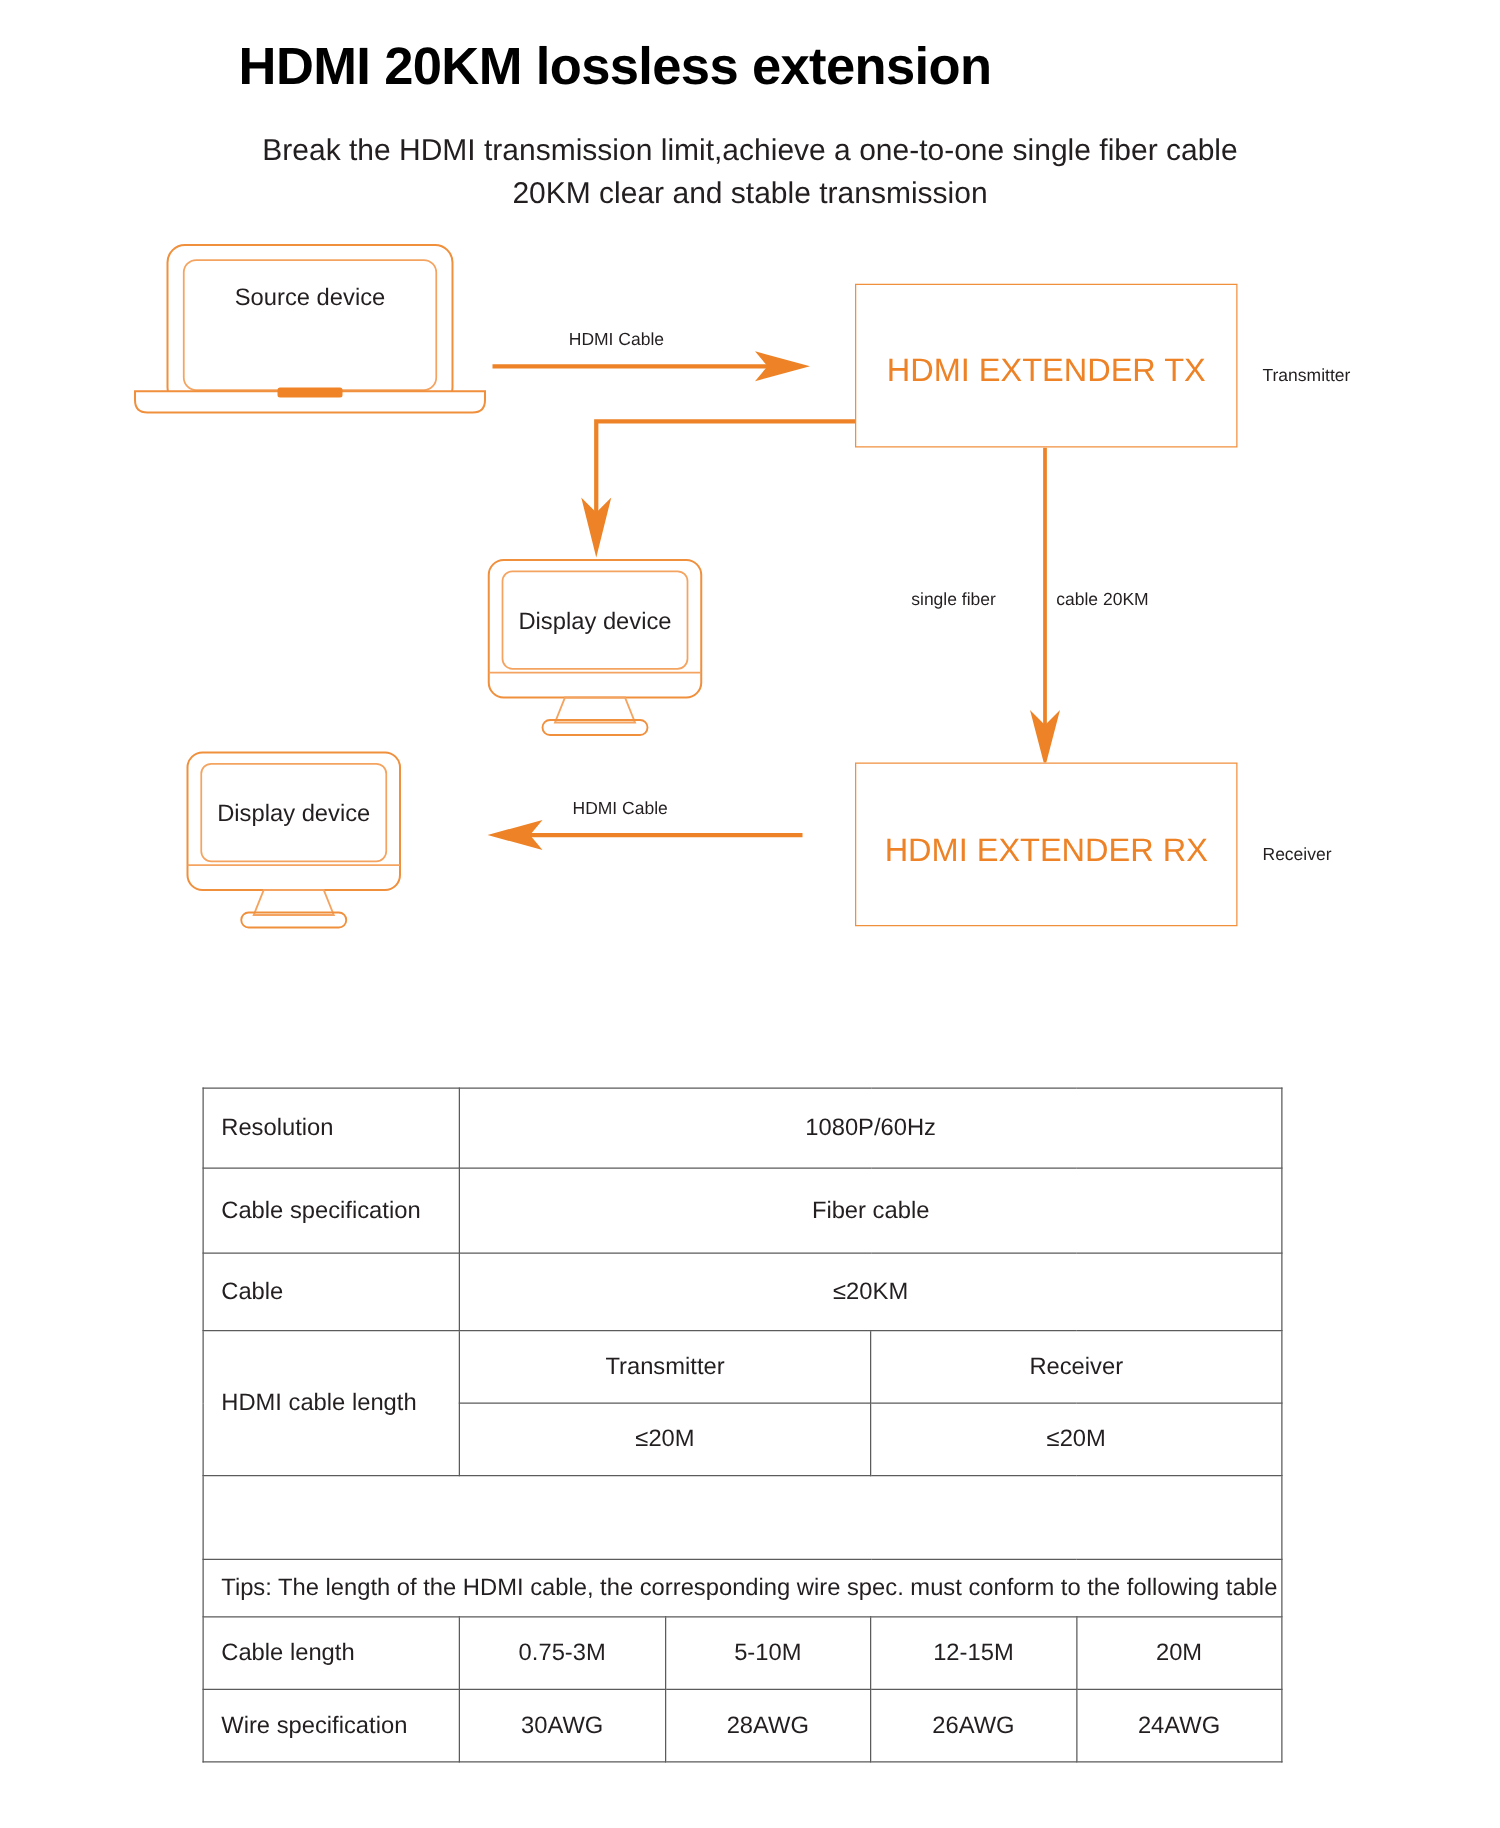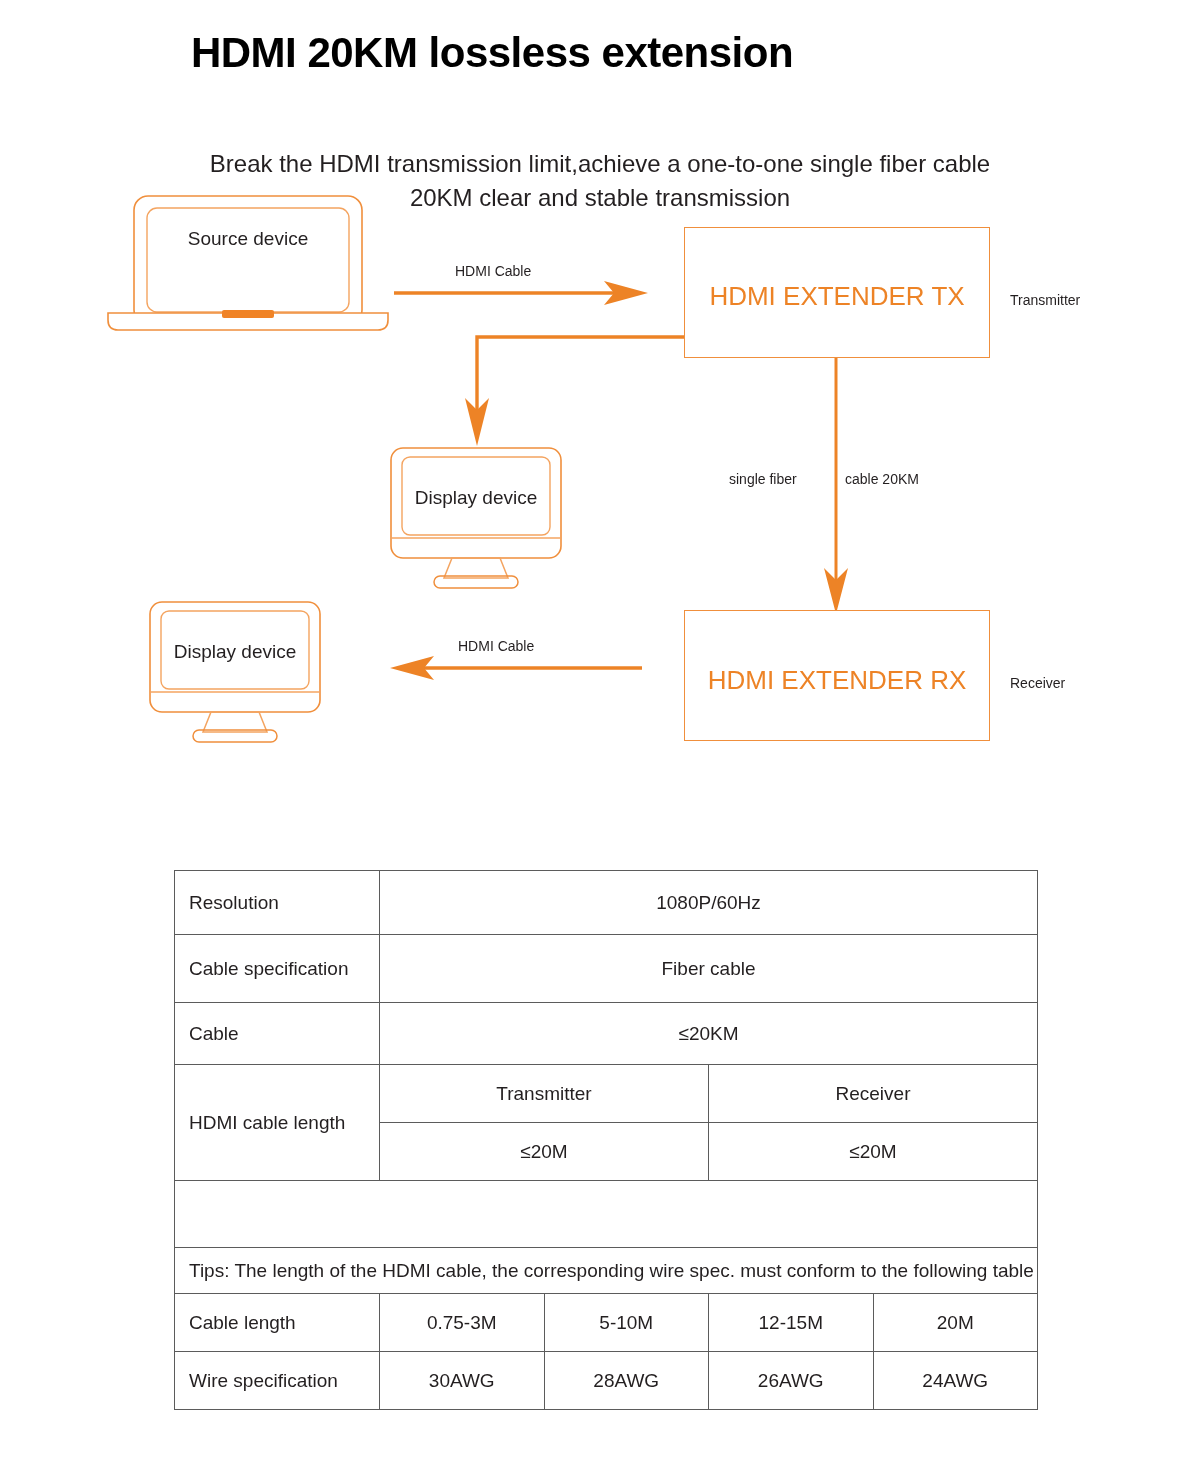--- a/index.html
+++ b/index.html
@@ -31,21 +31,20 @@
   }
   #page-subtitle {
     position: absolute;
     left: 180px;
     top: 104px;
     width: 840px;
     text-align: center;
     font-size: 24px;
     line-height: 34px;
     color: #231f20;
-    margin-top: 43px;
   }
 
   
   #diagram {
     position: absolute;
     left: 0;
     top: 180px;
     width: 1200px;
     height: 600px;
   }
@@ -74,21 +73,21 @@
   .ext-box {
     position: absolute;
     border: 1.6px solid #F08F3C;
     background: #ffffff;
     box-sizing: border-box;
   }
 
   
   #spec-table {
     position: absolute;
-    left: 174px;
+    left: 162px;
     top: 870px;
     width: 864px;
     border-collapse: collapse;
     table-layout: fixed;
     border-radius: 23px;
   }
   #spec-table td {
     border: 1px solid #5b5b5b;
     font-size: 19px;
     color: #231f20;

